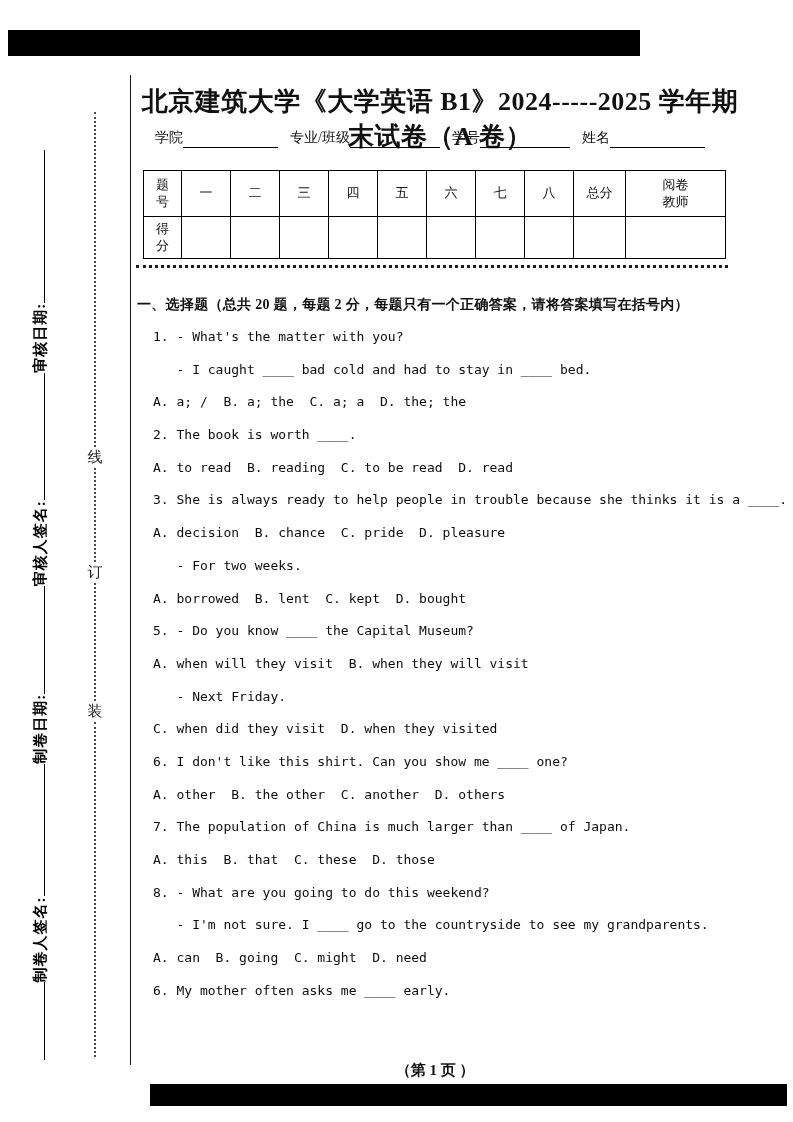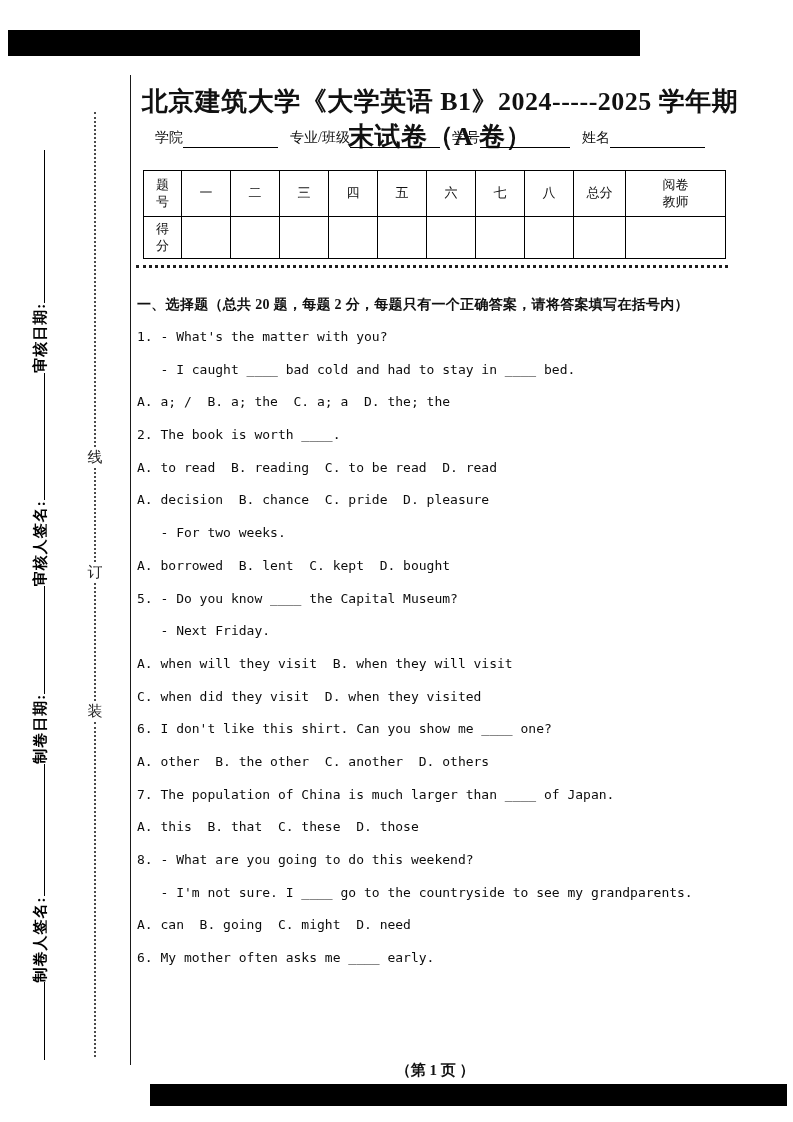--- a/index.html
+++ b/index.html
@@ -43,21 +43,21 @@
   #score-table tr.r1 { height:46px; }
   #score-table tr.r2 { height:42px; }
 
   #dots { position:absolute; left:136px; top:265px; width:592px; height:0; border-top:3px dotted #1d1d1d; }
 
   #sec-heading { position:absolute; left:137px; top:296px; width:640px;
     font-size:14px; font-weight:600; letter-spacing:0.3px; }
 
   #questions { position:absolute; left:137px; top:321px; width:645px; }
   .q-line { height:32.7px; line-height:32.7px;
-    font-family:"DejaVu Sans Mono", monospace; font-size:13px; white-space:pre; color:#0c0c0c; }
+    font-family:"DejaVu Sans Mono", monospace; font-size:13px; white-space:pre; color:#0c0c0c;margin-left:16px; }
 
   #footer { position:absolute; left:355px; top:1061px; width:160px; text-align:center;
     font-size:15px; font-weight:bold; }
 </style>
 </head>
 <body>
 
 <div id="page">
 
   <div id="bar-top" class="bar"></div>
@@ -153,26 +153,27 @@
   <div id="dots"></div>
 
   <div id="sec-heading">一、选择题（总共 20 题，每题 2 分，每题只有一个正确答案，请将答案填写在括号内）</div>
 
   <div id="questions">
     <div class="q-line">1. - What's the matter with you?</div>
     <div class="q-line">   - I caught ____ bad cold and had to stay in ____ bed.</div>
     <div class="q-line">A. a; /  B. a; the  C. a; a  D. the; the</div>
     <div class="q-line">2. The book is worth ____.</div>
     <div class="q-line">A. to read  B. reading  C. to be read  D. read</div>
+    <div class="q-line">3. She is always ready to help people in trouble because she thinks it is a ____.</div>
     <div class="q-line">A. decision  B. chance  C. pride  D. pleasure</div>
     <div class="q-line">   - For two weeks.</div>
     <div class="q-line">A. borrowed  B. lent  C. kept  D. bought</div>
     <div class="q-line">5. - Do you know ____ the Capital Museum?</div>
+    <div class="q-line">A. when will they visit  B. when they will visit</div>
     <div class="q-line">   - Next Friday.</div>
-    <div class="q-line">A. when will they visit  B. when they will visit</div>
     <div class="q-line">C. when did they visit  D. when they visited</div>
     <div class="q-line">6. I don't like this shirt. Can you show me ____ one?</div>
     <div class="q-line">A. other  B. the other  C. another  D. others</div>
     <div class="q-line">7. The population of China is much larger than ____ of Japan.</div>
     <div class="q-line">A. this  B. that  C. these  D. those</div>
     <div class="q-line">8. - What are you going to do this weekend?</div>
     <div class="q-line">   - I'm not sure. I ____ go to the countryside to see my grandparents.</div>
     <div class="q-line">A. can  B. going  C. might  D. need</div>
     <div class="q-line">6. My mother often asks me ____ early.</div>
   </div>

